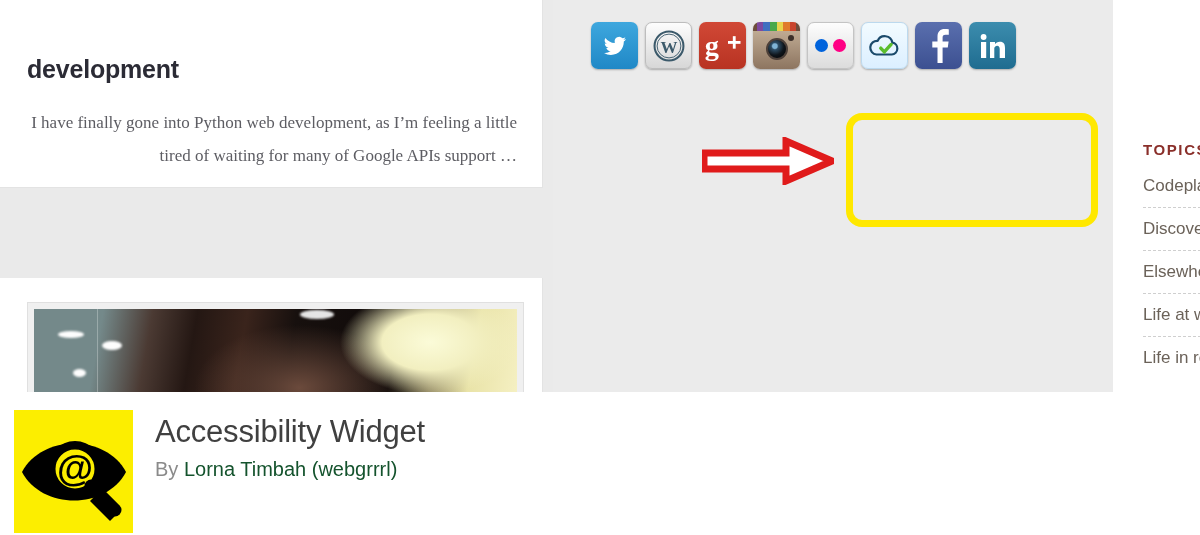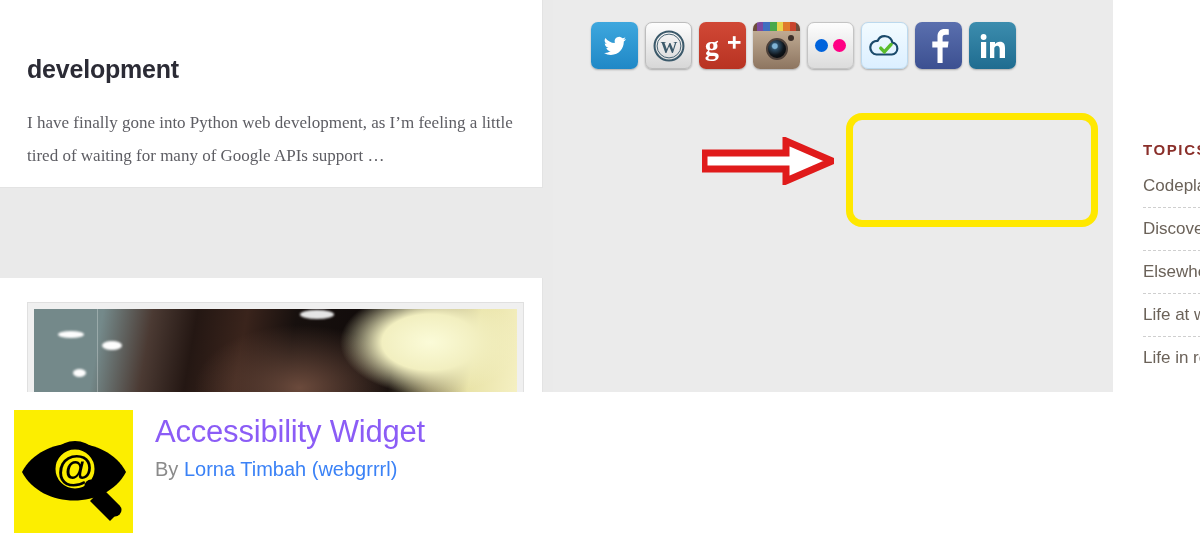--- a/index.html
+++ b/index.html
@@ -18,20 +18,21 @@
     background: #ffffff;
     overflow: hidden;
   }
 
   
   .page-bg {
     position: absolute;
     left: 0; top: 0;
     width: 553px; height: 392px;
     background: #eaeaea;
+    text-align: right;
   }
   .card {
     position: absolute;
     left: 0;
     width: 543px;
     background: #ffffff;
     border-right: 1px solid #e3e3e3;
     border-bottom: 1px solid #e3e3e3;
   }
   #card-top { top: -40px; height: 228px; }
@@ -205,31 +206,31 @@
   .plugin-logo {
     position: absolute;
     left: 14px; top: 18px;
     width: 119px; height: 123px;
     background: #fcee00;
   }
   .plugin-name {
     position: absolute;
     left: 155px; top: 22px;
     font-size: 31px;
-    color: #8b5cf6;
+    color: #404040;
     letter-spacing: -0.2px;
   }
   .plugin-byline {
     position: absolute;
     left: 155px; top: 66px;
     font-size: 20px;
     color: #8a8a8a;
   }
   .plugin-byline a {
-    color: #3b82f6;
+    color: #14532d;
     text-decoration: none;
     text-align: center;
   }
 </style>
 </head>
 <body>
 
 <div id="screenshot-preview">
 
   <div class="page-bg">

